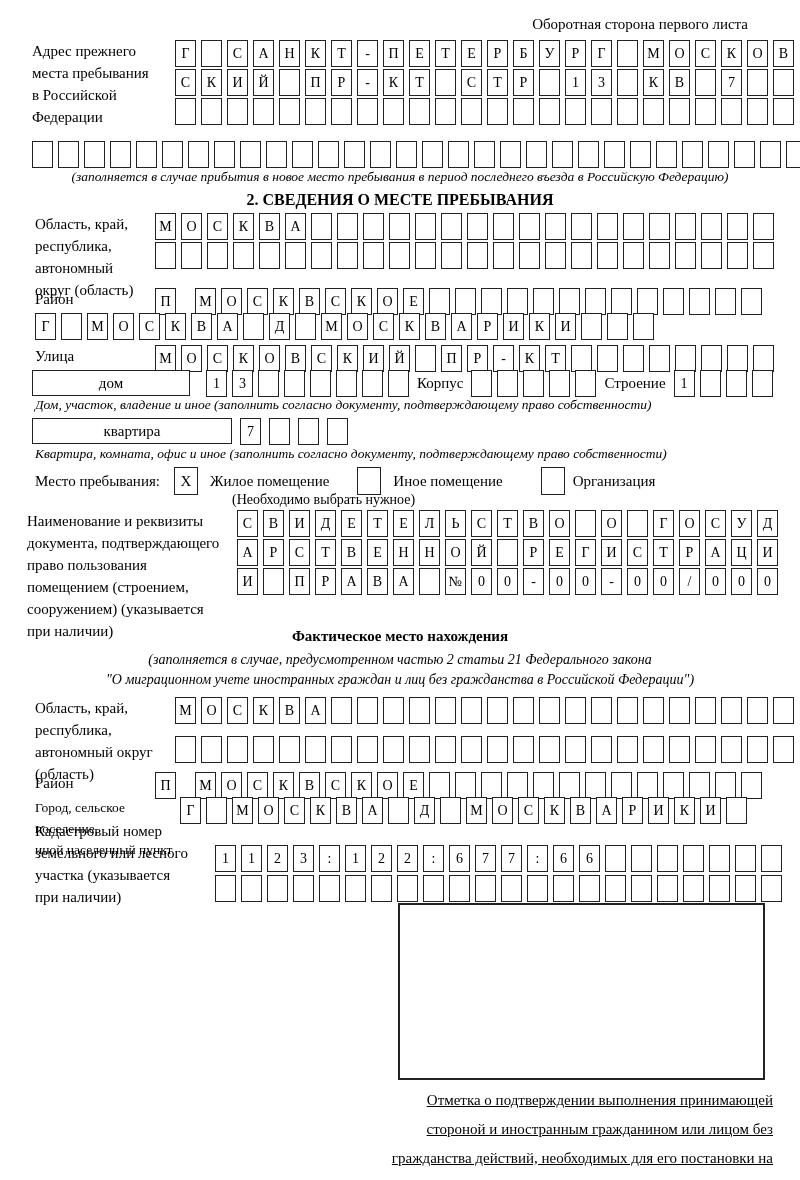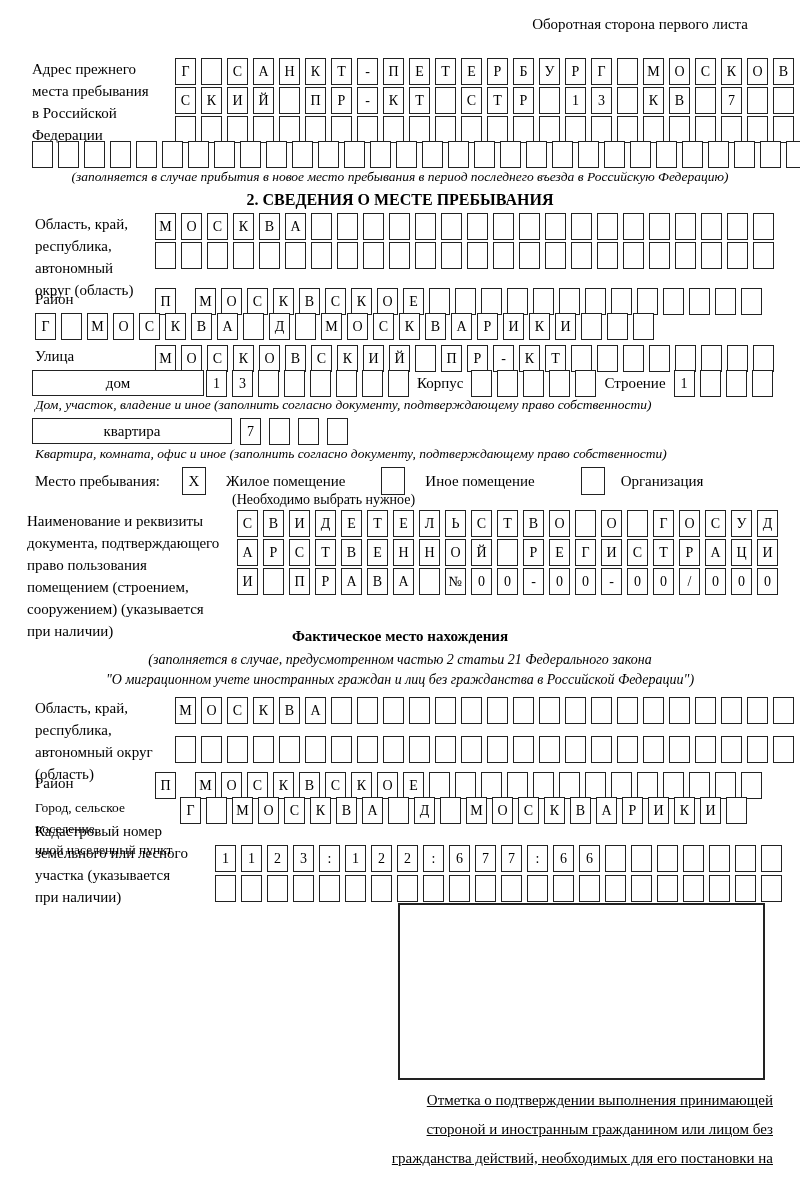--- a/index.html
+++ b/index.html
@@ -17,32 +17,32 @@
   .rows.cad{gap:3px;}
   .boxrow{display:flex;gap:5px;}
   .cell{flex:none;width:19px;height:25px;border:1.6px solid #222;display:flex;
         align-items:center;justify-content:center;font-size:14px;background:#fff;}
   .gap{flex:none;width:9px;height:25px;}
   .fieldbox{flex:none;border:1.6px solid #222;height:26px;display:flex;align-items:center;
         justify-content:center;font-size:15px;background:#fff;box-sizing:border-box;}
   .inlinelbl{font-size:15px;line-height:26px;margin:0 8px;white-space:nowrap;}
   .checkbox{flex:none;width:22px;height:26px;border:1.6px solid #222;display:flex;
         align-items:center;justify-content:center;font-size:15px;background:#fff;}
-  .stayrow{display:flex;align-items:center;gap:8px;}
+  .stayrow{display:flex;align-items:center;}
   .stamp{border:2px solid #222;background:#fff;}
   .caption{font-size:15px;line-height:29px;text-align:right;text-decoration:underline;}
 </style>
 </head>
 <body>
 
 <div class="page">
 
   <div class="abs corner" style="top:16px;right:52px">Оборотная сторона первого листа</div>
 
-  <div class="abs" style="top:58px;left:32px">
+  <div class="abs" style="top:40px;left:32px">
     <div class="flexrow">
       <div class="lbl" style="flex:none;width:143px">Адрес прежнего
 места пребывания
 в Российской
 Федерации</div>
       <div class="rows">
         <div class="boxrow">
             <span class="cell">Г</span>
             <span class="cell"></span>
             <span class="cell">С</span>
@@ -303,21 +303,21 @@
         <span class="cell"></span>
         <span class="cell"></span>
         <span class="cell"></span>
         <span class="cell"></span>
         <span class="cell"></span>
         <span class="cell"></span>
       </div>
   </div>
 
   <div class="abs flexrow" style="top:370px;left:32px">
-    <div class="fieldbox" style="width:172px;margin-right:2px">дом</div>
+    <div class="fieldbox" style="width:158px;margin-right:16px">дом</div>
     <div class="boxrow">
         <span class="cell">1</span>
         <span class="cell">3</span>
         <span class="cell"></span>
         <span class="cell"></span>
         <span class="cell"></span>
         <span class="cell"></span>
         <span class="cell"></span>
         <span class="cell"></span>
       </div>

